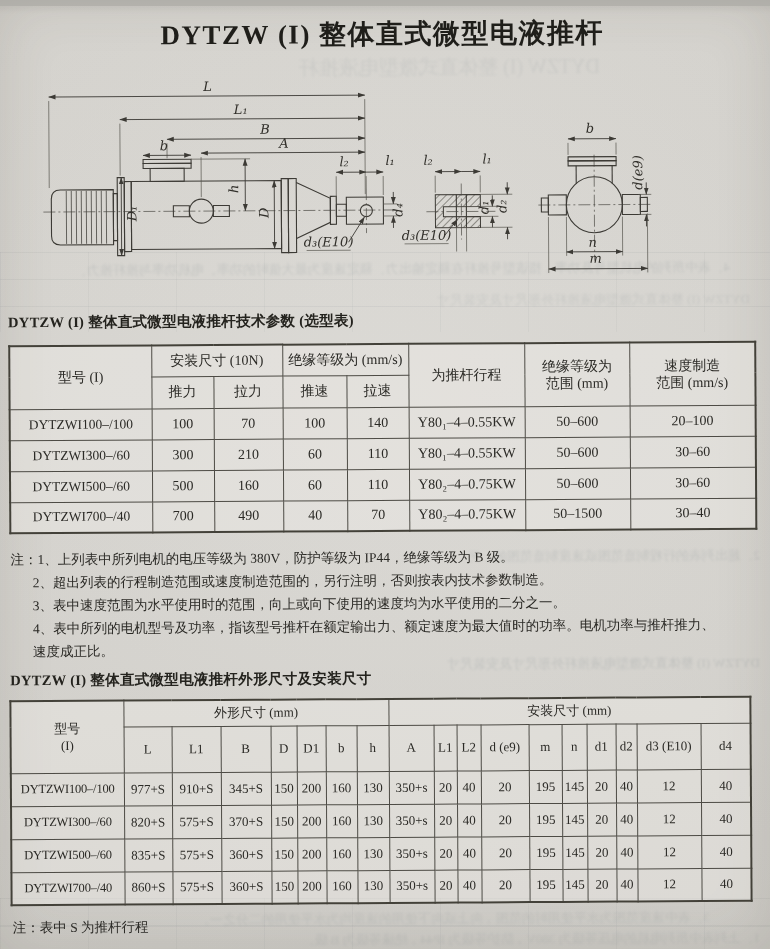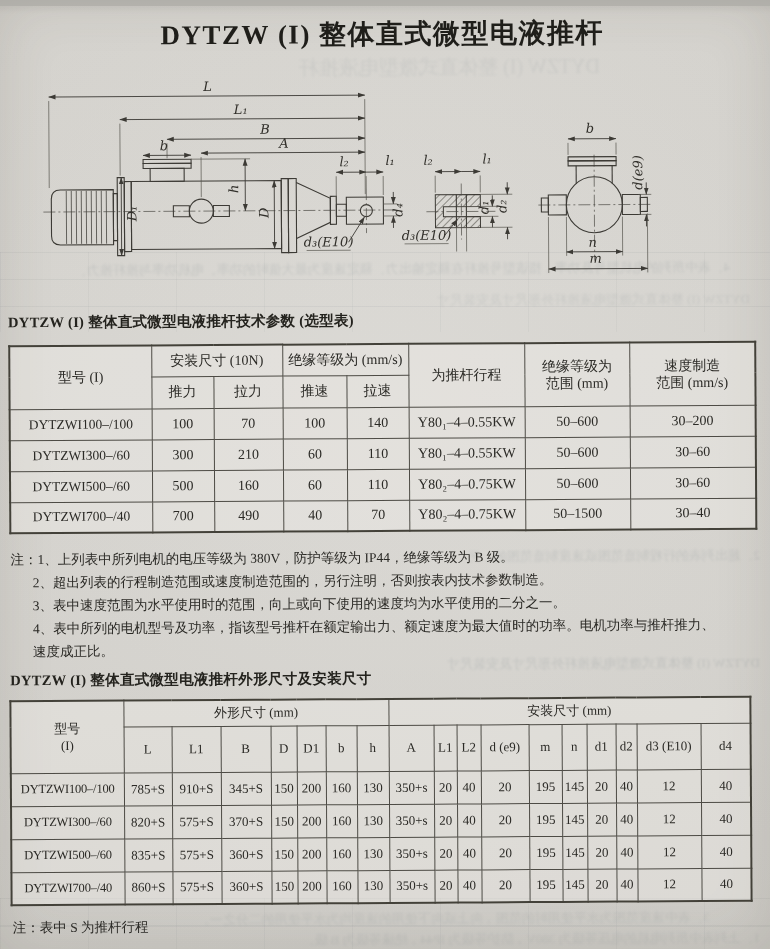--- a/index.html
+++ b/index.html
@@ -287,21 +287,21 @@
       </thead>
       <tbody style="--rh:31px">
           <tr style="height: 31px;">
             <td class="model">DYTZWI100–/100</td>
             <td>100</td>
             <td>70</td>
             <td>100</td>
             <td>140</td>
             <td>Y80₁–4–0.55KW</td>
             <td>50–600</td>
-            <td>30–200</td>
+            <td>20–100</td>
           </tr>
           <tr style="height: 31px;">
             <td class="model">DYTZWI300–/60</td>
             <td>300</td>
             <td>210</td>
             <td>60</td>
             <td>110</td>
             <td>Y80₁–4–0.55KW</td>
             <td>50–600</td>
             <td>30–60</td>
@@ -387,21 +387,21 @@
             <th>n</th>
             <th>d1</th>
             <th>d2</th>
             <th>d3 (E10)</th>
             <th>d4</th>
           </tr>
       </thead>
       <tbody style="--rh:33px">
           <tr style="height: 33px;">
             <td class="model">DYTZWI100–/100</td>
-            <td>785+S</td>
+            <td>977+S</td>
             <td>910+S</td>
             <td>345+S</td>
             <td>150</td>
             <td>200</td>
             <td>160</td>
             <td>130</td>
             <td>350+s</td>
             <td>20</td>
             <td>40</td>
             <td>20</td>

